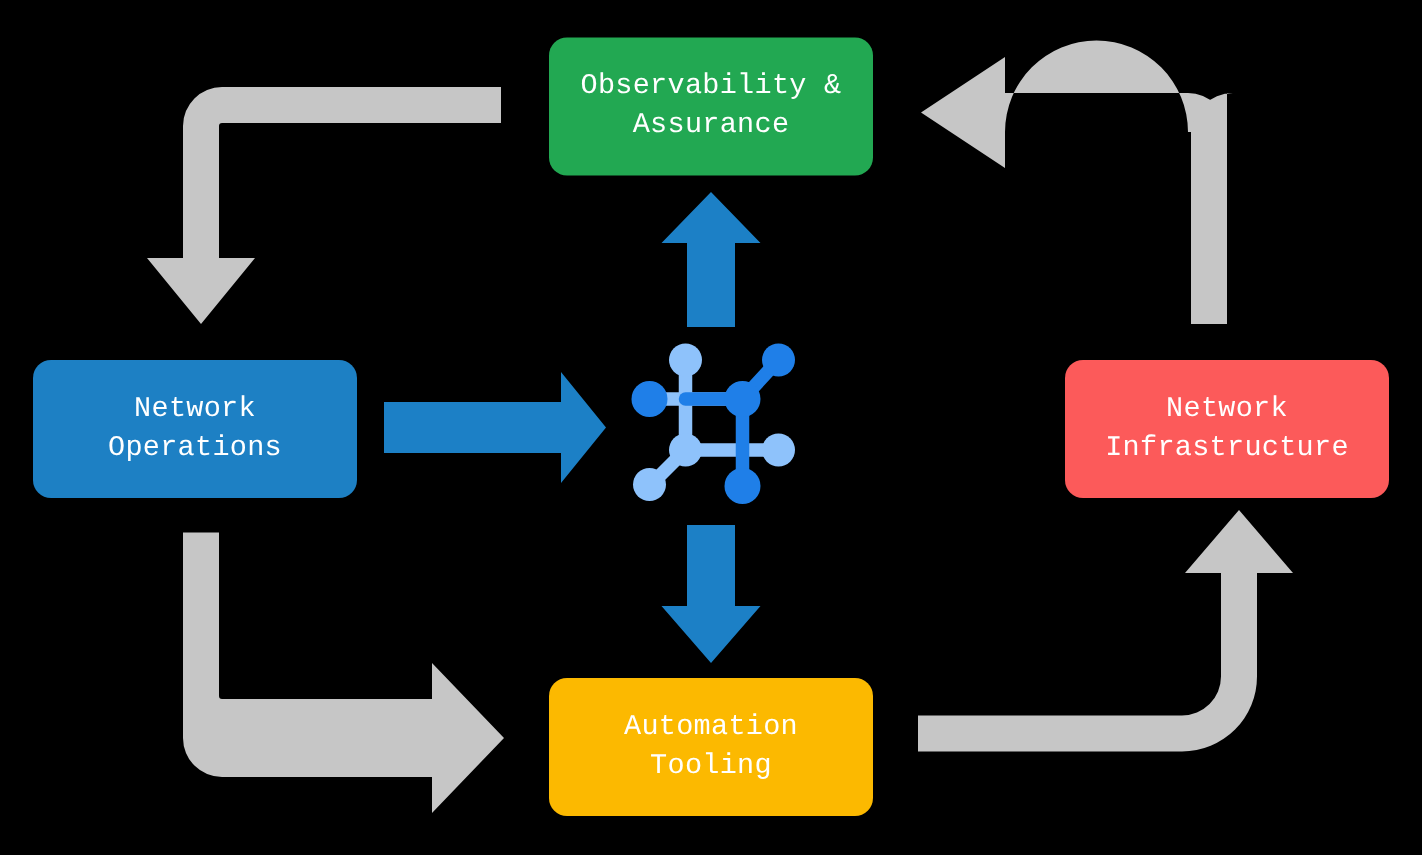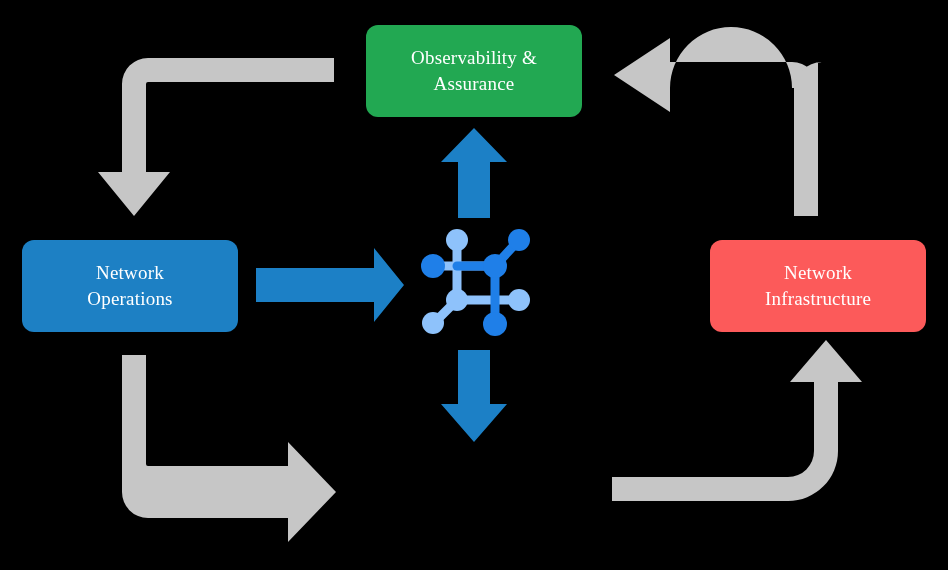--- a/index.html
+++ b/index.html
@@ -6,21 +6,21 @@
     margin: 0;
     padding: 0;
     background: #000000;
   }
   #stage {
     position: relative;
     width: 948px;
     height: 570px;
     background: #000000;
     overflow: hidden;
-    font-family: Liberation Serif, serif;
+    font-family: Liberation Mono, monospace;
   }
   .node-box {
     position: absolute;
     border-radius: 12px;
     display: flex;
     align-items: center;
     justify-content: center;
     text-align: center;
     color: #ffffff;
     font-size: 19px;
@@ -185,14 +185,18 @@
   <div class="node-box" id="box-operations" style="background: rgb(29, 128, 196);">
     <span class="node-label">Network
 Operations</span>
   </div>
 
   <div class="node-box" id="box-infrastructure" style="background: rgb(252, 90, 90);">
     <span class="node-label">Network
 Infrastructure</span>
   </div>
 
+  <div class="node-box" id="box-automation" style="background: rgb(252, 185, 0);">
+    <span class="node-label">Automation
+Tooling</span>
+  </div>
 
 </div>
 
 </body></html>

